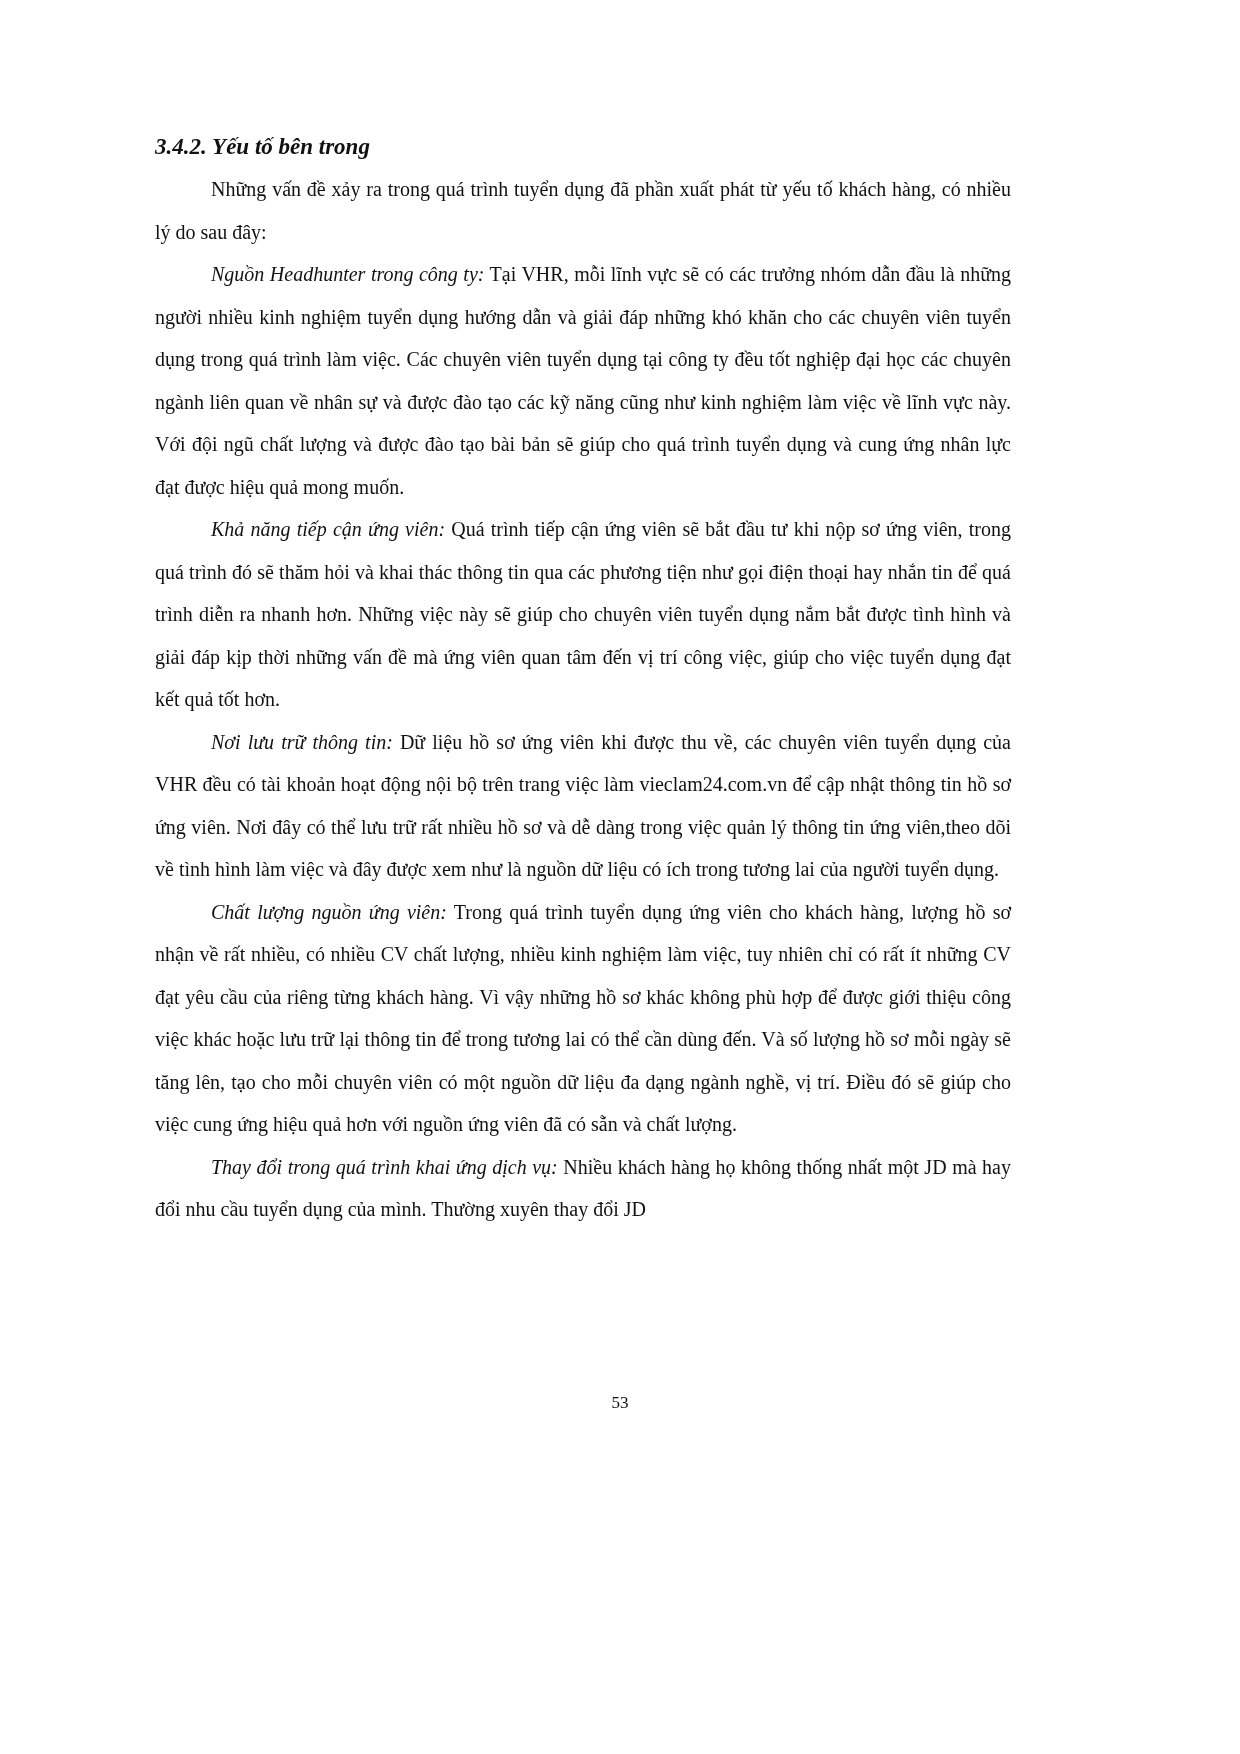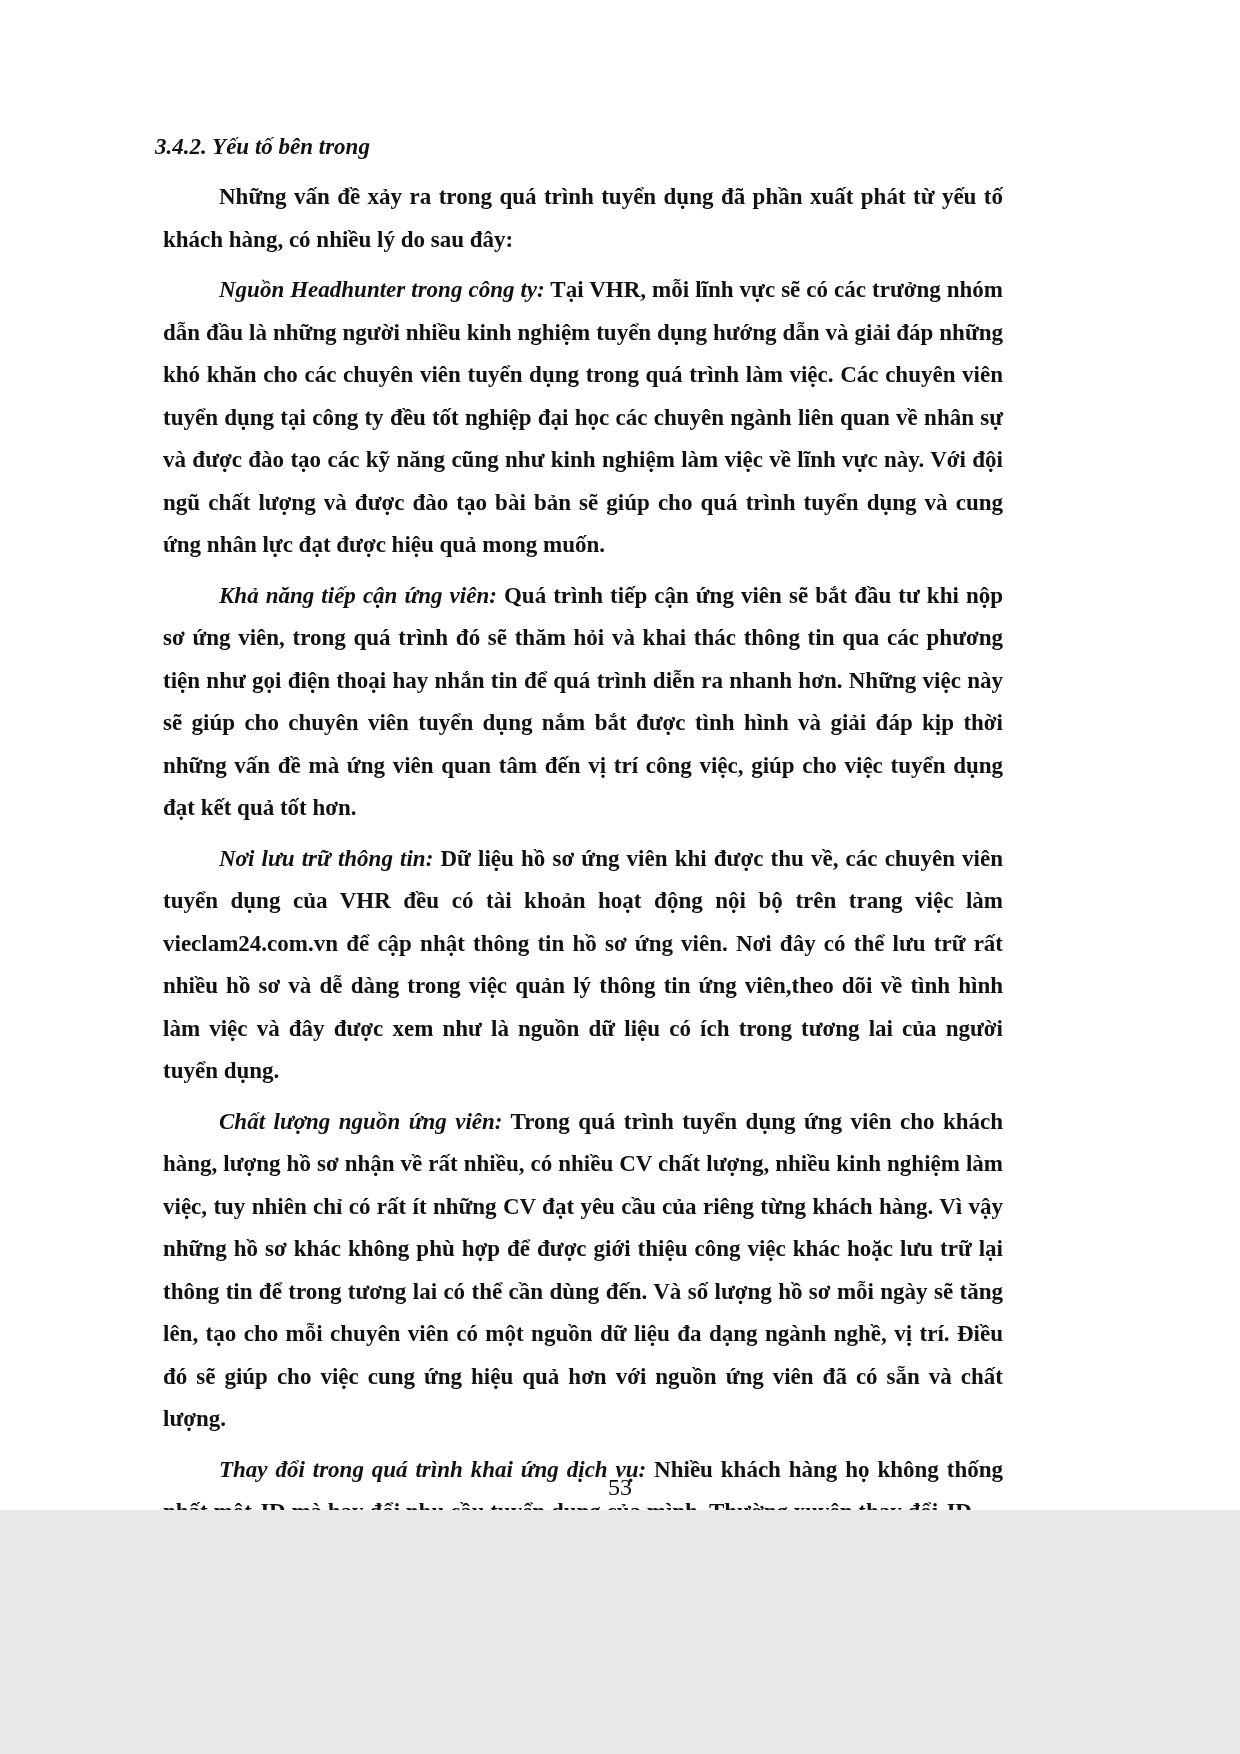--- a/index.html
+++ b/index.html
@@ -3,21 +3,21 @@
 <meta charset="utf-8">
 <style>
   html, body {
     margin: 0;
     padding: 0;
     background: #e8e8e8;
   }
   .page {
     position: relative;
     width: 1240px;
-    height: 1510px;
+    height: 1754px;
     margin: 0 auto;
     background: #ffffff;
     font-family: "Liberation Serif", "DejaVu Serif", serif;
     color: #111111;
     overflow: hidden;
   }
   .content {
     position: absolute;
     top: 126px;
     left: 155px;
@@ -25,38 +25,37 @@
   }
   .heading {
     margin: 0;
     font-size: 23px;
     line-height: 42px;
     font-weight: bold;
     font-style: italic;
     text-align: left;
   }
   .para {
-    margin: 8px;
-    font-size: 23px;
+    margin: 0;
+    font-size: 20px;
     line-height: 42.5px;
     text-align: justify;
     text-justify: inter-word;
     text-indent: 56px;
-    font-weight: bold;
   }
   .lead {
     font-style: italic;
   }
   .page-number {
     position: absolute;
     left: 0;
     right: 0;
-    top: 1472px;
+    top: 1388px;
     text-align: center;
-    font-size: 24px;
+    font-size: 17px;
     line-height: 30px;
   }
 </style>
 </head>
 <body>
 
 <div class="page">
   <div class="content">
 
     <h2 class="heading">3.4.2. Yếu tố bên trong</h2>

